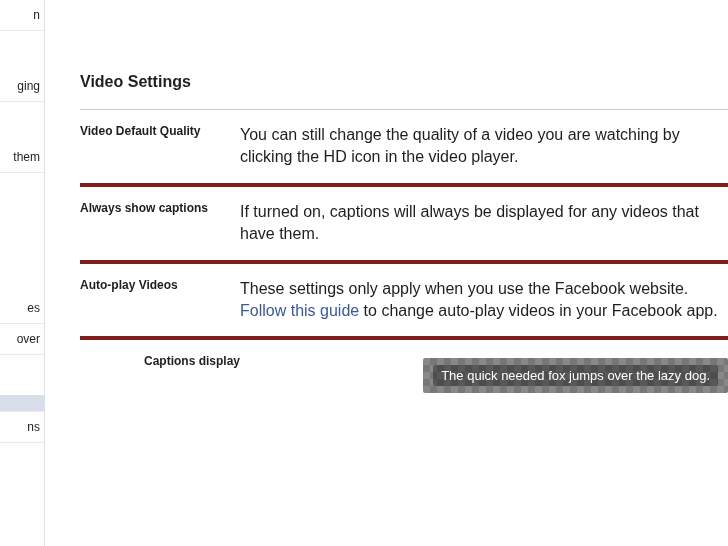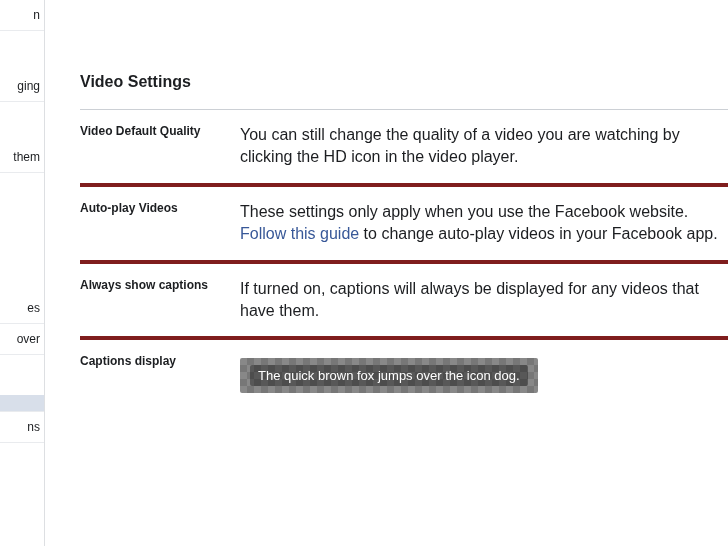--- a/index.html
+++ b/index.html
@@ -59,20 +59,21 @@
     .settings-section {
       border-top: 1px solid #ccd0d5;
     }
     .setting-row {
       display: flex;
       padding: 14px 0 14px 0;
       border-bottom: 4px solid #7f1d1d;
     }
     .setting-row.no-border {
       border-bottom: none;
+      text-align: right;
     }
     .setting-label {
       width: 160px;
       flex-shrink: 0;
       font-weight: bold;
       font-size: 12px;
       color: #1c1e21;
     }
     .setting-desc {
       flex: 1;
@@ -152,35 +153,35 @@
   <h2 class="page-title">Video Settings</h2>
 
   <div class="settings-section">
 
     <div class="setting-row">
       <div class="setting-label">Video Default Quality</div>
       <div class="setting-desc">You can still change the quality of a video you are watching by clicking the HD icon in the video player.</div>
     </div>
 
     <div class="setting-row">
+      <div class="setting-label">Always show captions</div>
+      <div class="setting-desc">If turned on, captions will always be displayed for any videos that have them.</div>
+    </div>
+
+    <div class="setting-row">
       <div class="setting-label">Auto-play Videos</div>
       <div class="setting-desc">
         <span>These settings only apply when you use the Facebook website. </span><a>Follow this guide</a><span> to change auto-play videos in your Facebook app.</span>
       </div>
     </div>
 
-    <div class="setting-row">
-      <div class="setting-label">Always show captions</div>
-      <div class="setting-desc">If turned on, captions will always be displayed for any videos that have them.</div>
-    </div>
-
     <div class="setting-row no-border">
       <div class="setting-label">Captions display</div>
       <div class="captions-preview-wrap">
         <div class="captions-preview">
-          <span class="captions-text">The quick brown fox jumps over the icon dog.</span>
+          <span class="captions-text">The quick needed fox jumps over the lazy dog.</span>
         </div>
       </div>
     </div>
 
   </div>
 
 </div>
 
 </body></html>

